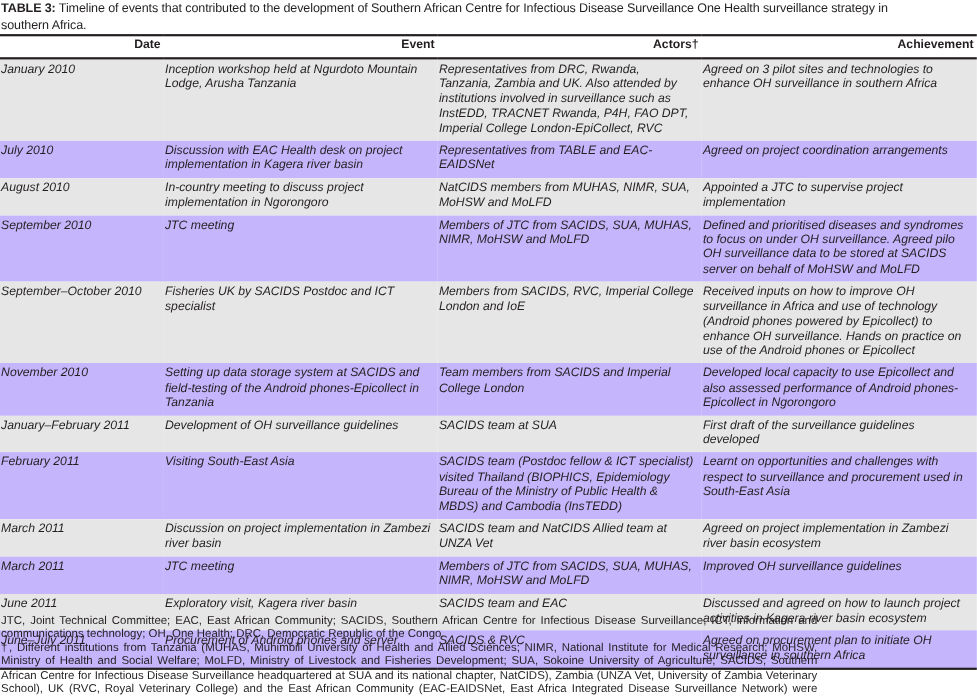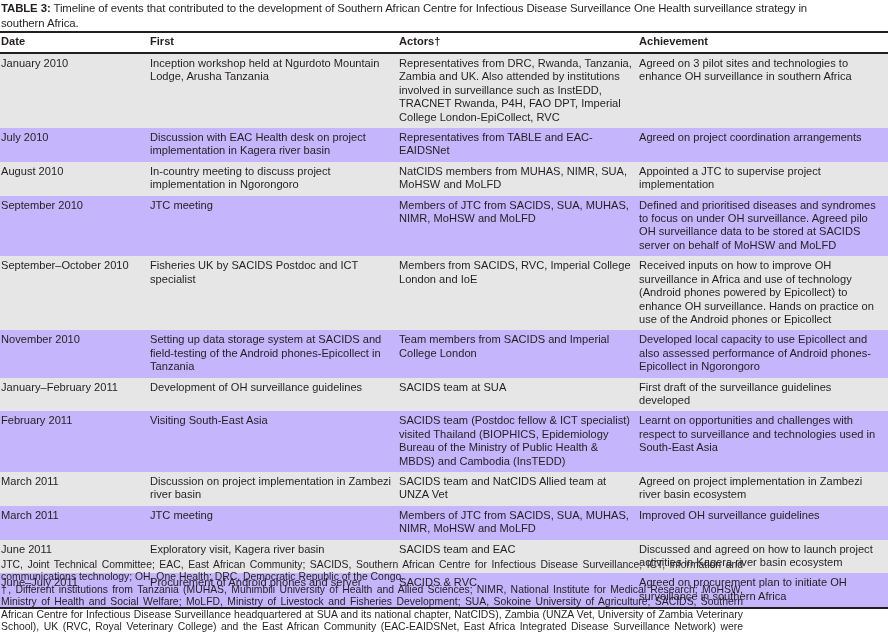--- a/index.html
+++ b/index.html
@@ -5,22 +5,22 @@
   html, body { margin:0; padding:0; background:#ffffff; }
   body { width:888px; height:633px; overflow:hidden; font-family:"Liberation Sans", sans-serif; color:#231f20; }
   .caption { position:absolute; left:1px; top:1px; width:836px; font-size:11.4px; line-height:15px; letter-spacing:-0.1px; }
   .caption b { font-weight:bold; }
   .tbl { position:absolute; left:0; top:31px; width:888px; border-collapse:collapse; table-layout:fixed; font-size:11.1px; line-height:13.4px; }
   .tbl col.c1 { width:149px; }
   .tbl col.c2 { width:249px; }
   .tbl col.c3 { width:240px; }
   .tbl col.c4 { width:250px; }
   .tbl thead tr { border-top:2px solid #231f20; border-bottom:2px solid #231f20; }
-  .tbl th { text-align:left; font-weight:bold; padding:2px 3px 3px 1px; height:14px; vertical-align:top; }
-  .tbl td { vertical-align:top; padding:3px 6px 4px 1px; }
+  .tbl th { text-align:right; font-weight:bold; padding:2px 3px 3px 1px; height:14px; vertical-align:top; }
+  .tbl td { vertical-align:top; padding:3px 6px 4px 1px;font-style:italic; }
   .tbl tbody tr.gray { background:#e6e6e7; }
   .tbl tbody tr.white { background:#c4b5fd; }
   .tbl tbody tr:last-child { border-bottom:2px solid #231f20; }
   .notes { position:absolute; left:1px; top:559px; width:742px; font-size:10.4px; line-height:12.4px; }
   .notes p { margin:0 0 0 0; text-align:justify; }
 </style>
 </head>
 <body>
 
 <div class="caption"><b>TABLE 3:</b><span> Timeline of events that contributed to the development of Southern African Centre for Infectious Disease Surveillance One Health surveillance strategy in southern Africa.</span></div>
@@ -28,21 +28,21 @@
 <table class="tbl">
   <colgroup>
       <col class="c1">
       <col class="c2">
       <col class="c3">
       <col class="c4">
     </colgroup>
   <thead>
     <tr>
       <th>Date</th>
-      <th>First</th>
+      <th>Event</th>
       <th>Actors†</th>
       <th>Achievement</th>
     </tr>
   </thead>
   <tbody>
     <tr class="gray">
       <td>January 2010</td>
       <td>Inception workshop held at Ngurdoto Mountain Lodge, Arusha Tanzania</td>
       <td>Representatives from DRC, Rwanda, Tanzania, Zambia and UK. Also attended by institutions involved in surveillance such as InstEDD, TRACNET Rwanda, P4H, FAO DPT, Imperial College London-EpiCollect, RVC</td>
       <td>Agreed on 3 pilot sites and technologies to enhance OH surveillance in southern Africa</td>
@@ -80,21 +80,21 @@
     <tr class="gray">
       <td>January–February 2011</td>
       <td>Development of OH surveillance guidelines</td>
       <td>SACIDS team at SUA</td>
       <td>First draft of the surveillance guidelines developed</td>
     </tr>
     <tr class="white">
       <td>February 2011</td>
       <td>Visiting South-East Asia</td>
       <td>SACIDS team (Postdoc fellow &amp; ICT specialist) visited Thailand (BIOPHICS, Epidemiology Bureau of the Ministry of Public Health &amp; MBDS) and Cambodia (InsTEDD)</td>
-      <td>Learnt on opportunities and challenges with respect to surveillance and technologies used in South-East Asia</td>
+      <td>Learnt on opportunities and challenges with respect to surveillance and procurement used in South-East Asia</td>
     </tr>
     <tr class="gray">
       <td>March 2011</td>
       <td>Discussion on project implementation in Zambezi river basin</td>
       <td>SACIDS team and NatCIDS Allied team at UNZA Vet</td>
       <td>Agreed on project implementation in Zambezi river basin ecosystem</td>
     </tr>
     <tr class="white">
       <td>March 2011</td>
       <td>JTC meeting</td>

